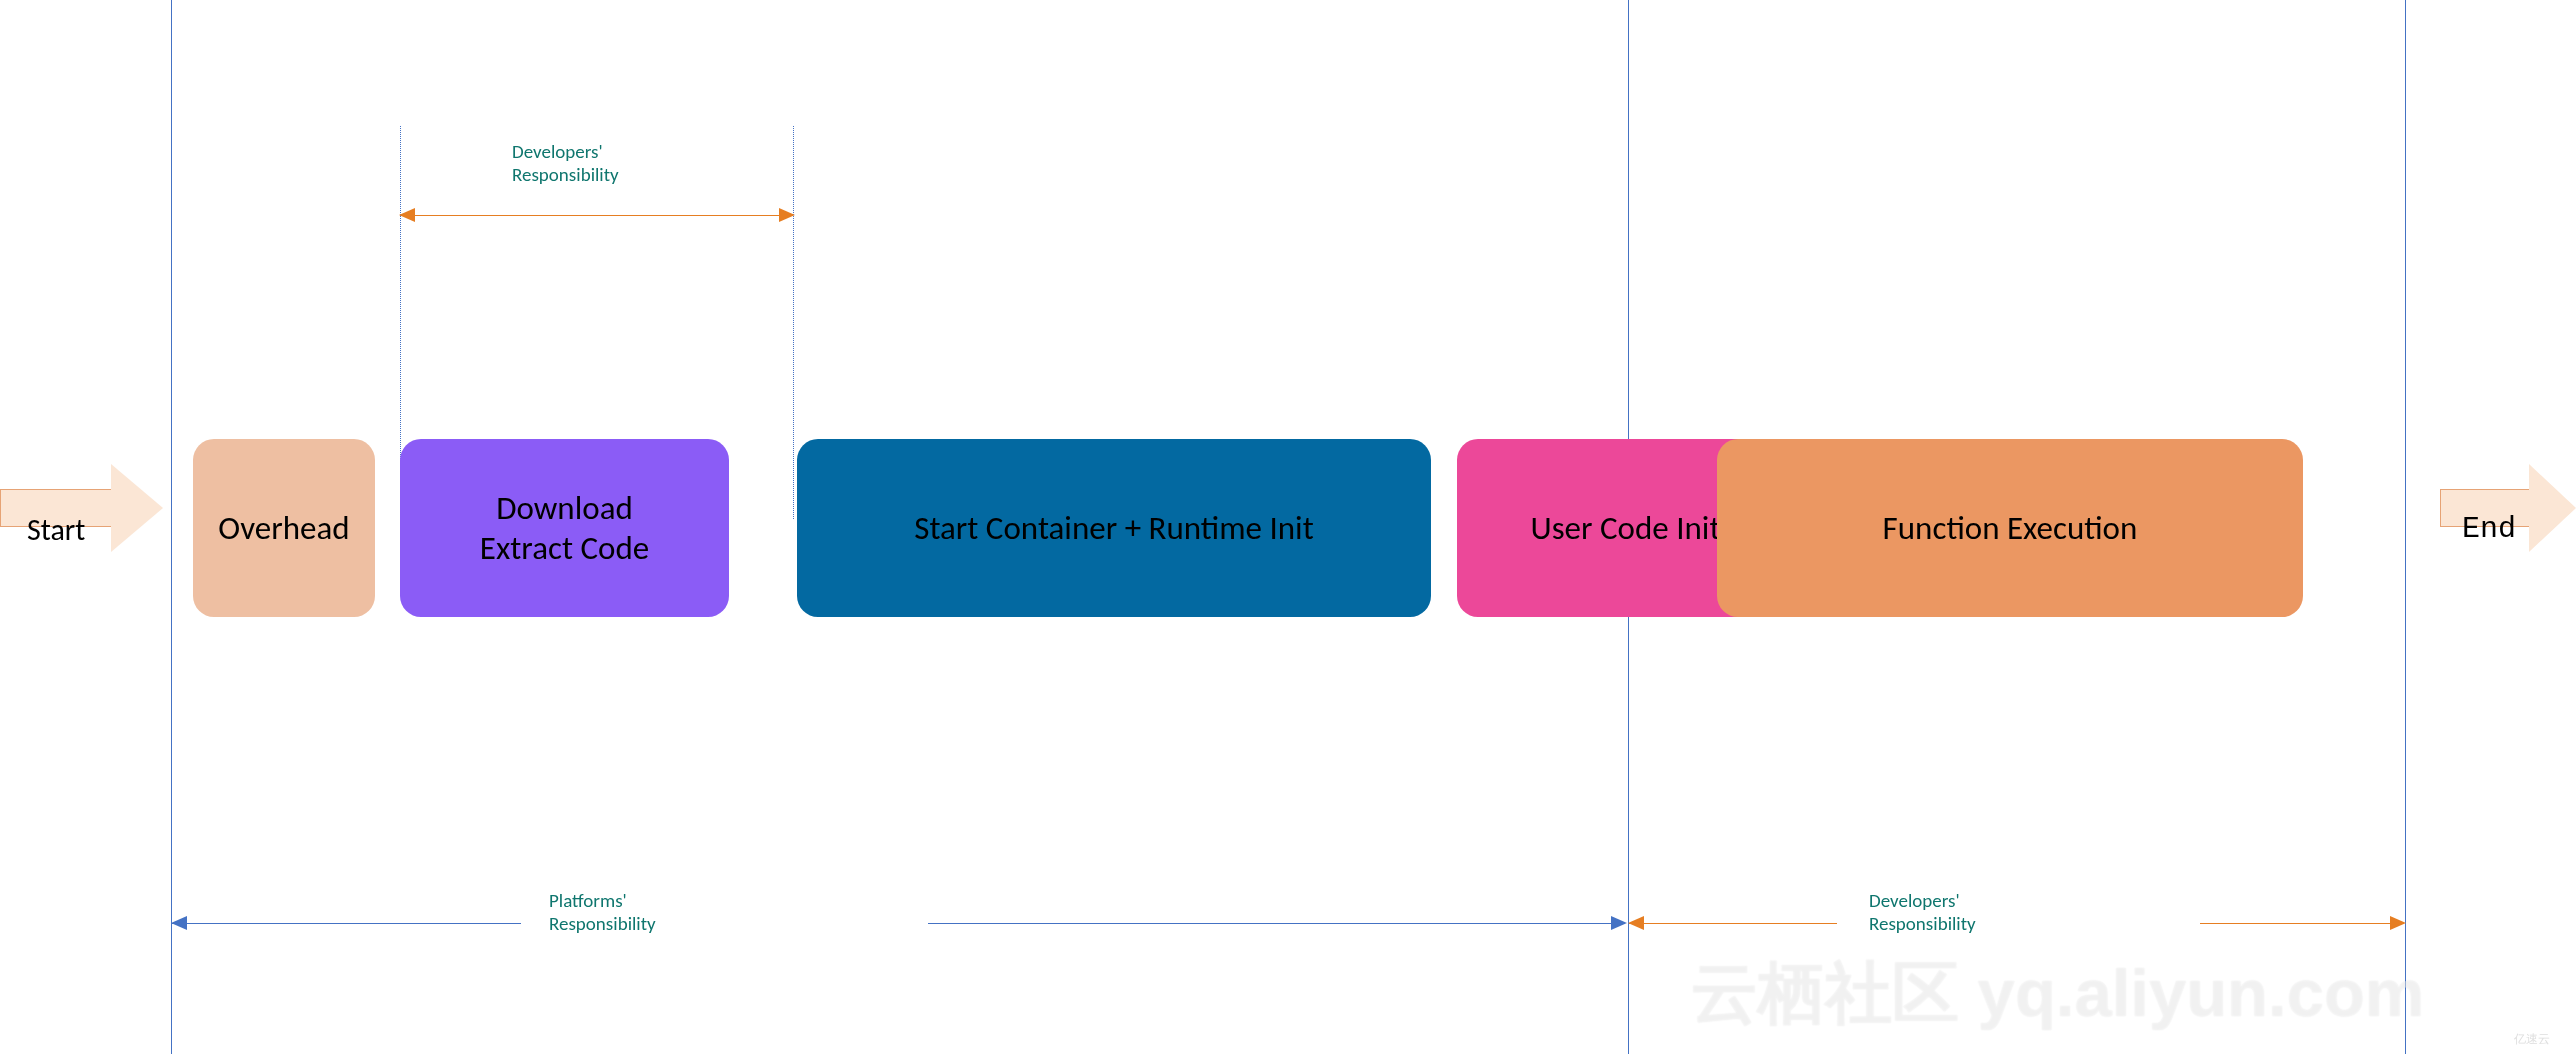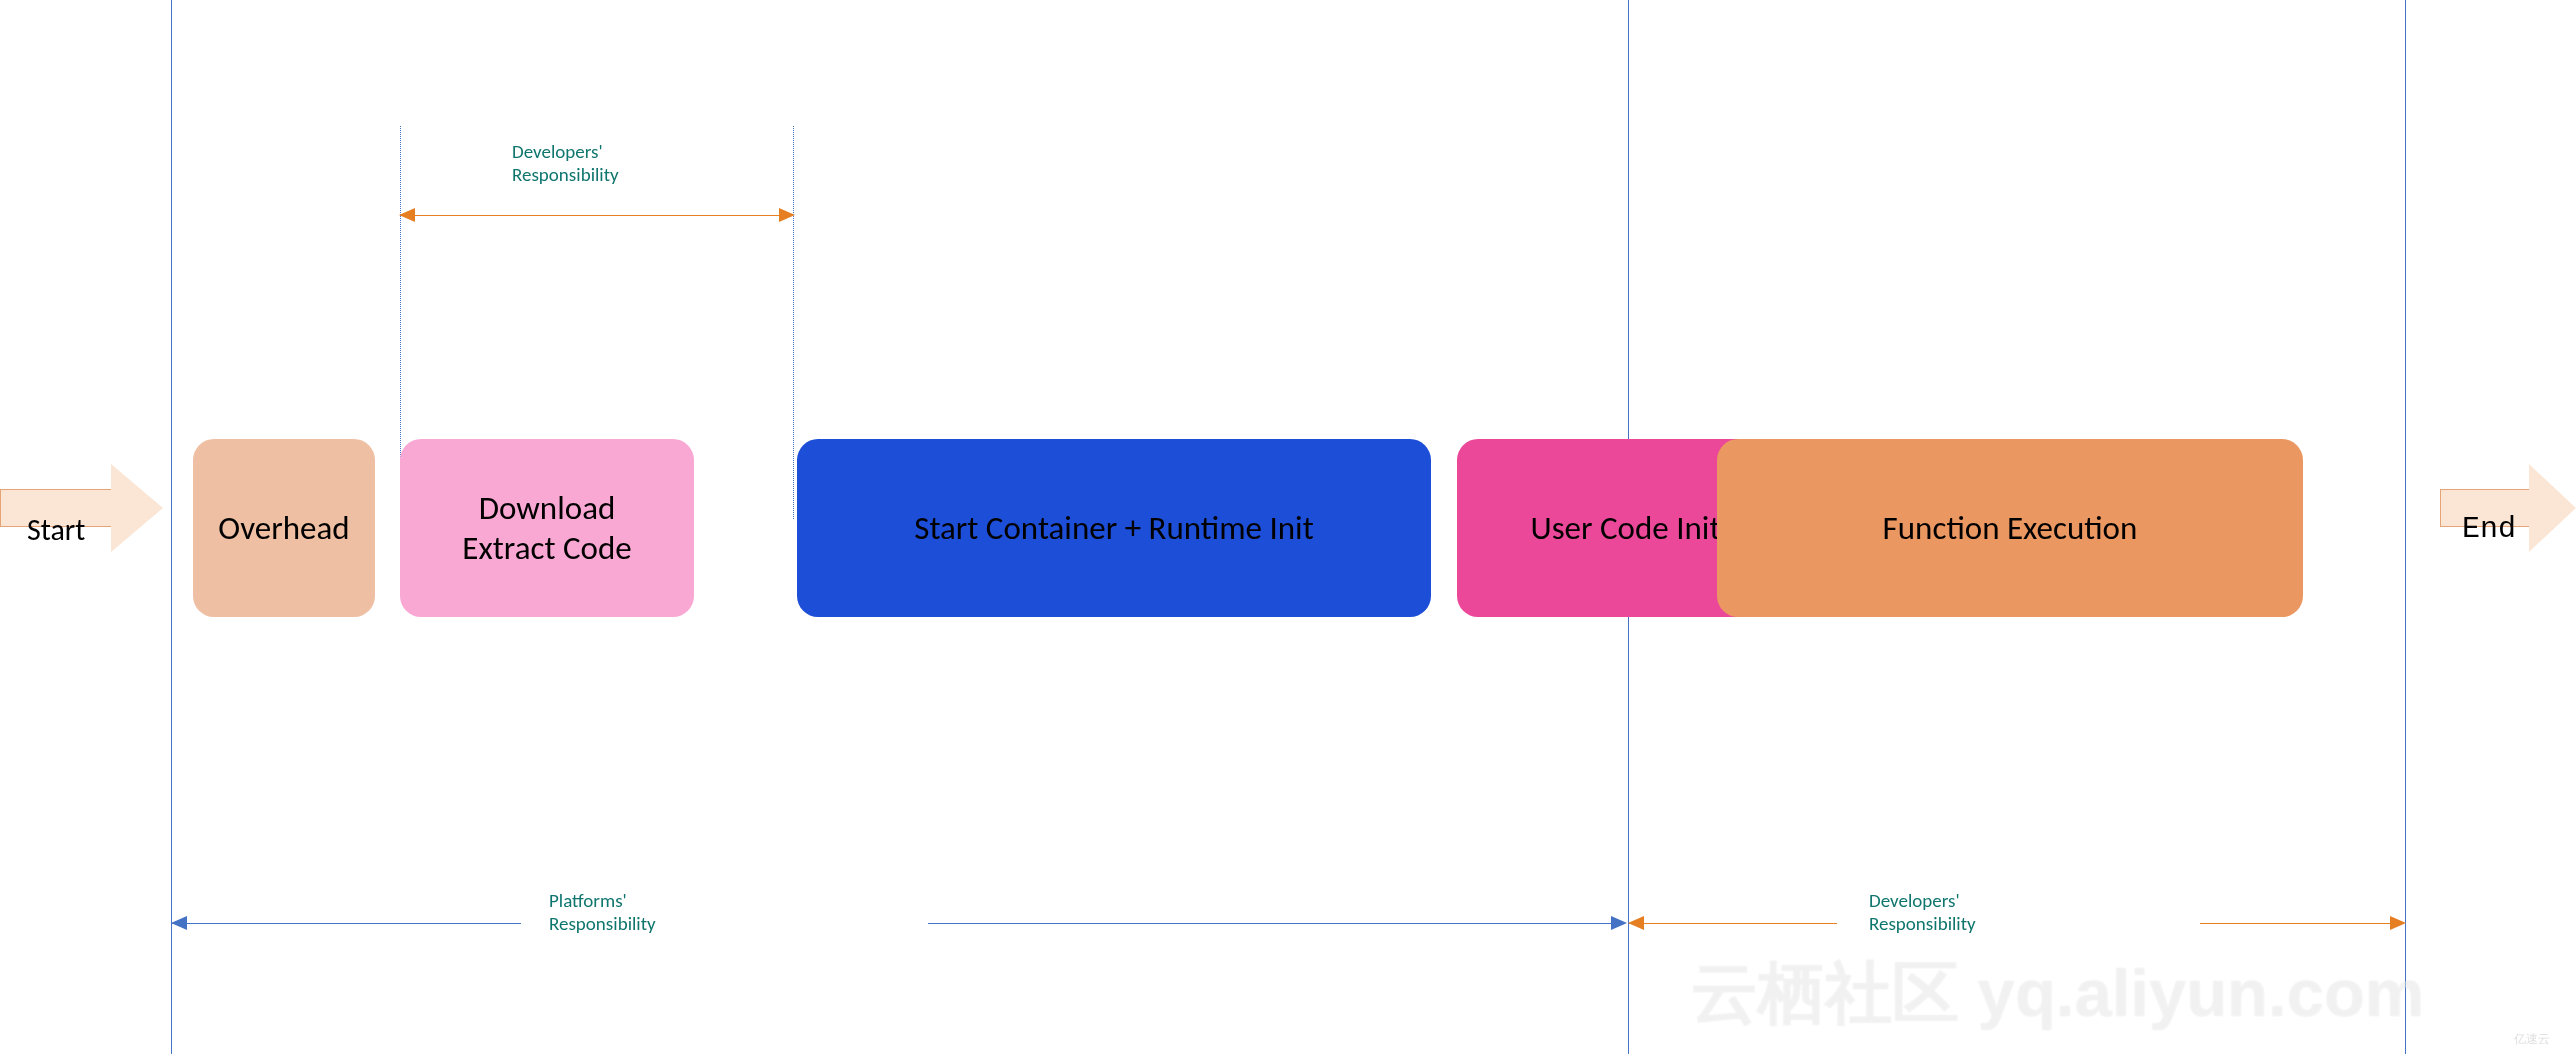--- a/index.html
+++ b/index.html
@@ -95,28 +95,28 @@
   <div class="shaft" style="width:89px; background:#fbe6d5; border:0.7px solid #e6a375; border-right:none;"></div>
   <div class="head" style="left:89px; border-left:47px solid #fbe6d5; border-top:44px solid transparent; border-bottom:44px solid transparent;"></div>
   <div style="position:absolute; left:89px; top:50%; transform:translateY(-50%); width:0;height:0; border-left:47px solid #e6a375; border-top:44px solid transparent; border-bottom:44px solid transparent; z-index:-1;"></div>
   <span class="arrow-label" style="left:22px;font-family:Liberation Mono, monospace;">End</span>
 </div>
 
 <div class="abs box" style="left:193px; top:419px; width:182px; height:178px; background:#eebfa2;">
   <span>Overhead</span>
 </div>
 
-<div class="abs box" style="left:400px; top:419px; width:294px; height:178px; background:#f9a8d4;">
+<div class="abs box" style="left:400px; top:419px; width:329px; height:178px; background:#8b5cf6;">
   <div style="display:flex; flex-direction:column; align-items:center;">
     <span>Download</span>
     <span>Extract Code</span>
   </div>
 </div>
 
-<div class="abs box" style="left:797px; top:419px; width:634px; height:178px; background:#1d4ed8;">
+<div class="abs box" style="left:797px; top:419px; width:634px; height:178px; background:#0369a1;">
   <span>Start Container + Runtime Init</span>
 </div>
 
 <div class="abs box" style="left:1457px; top:419px; width:337px; height:178px; background:#ec4899;">
   <span>User Code Init</span>
 </div>
 
 <div class="abs box" style="left:1717px; top:419px; width:586px; height:178px; background:#eb9762;">
   <span>Function Execution</span>
 </div>

